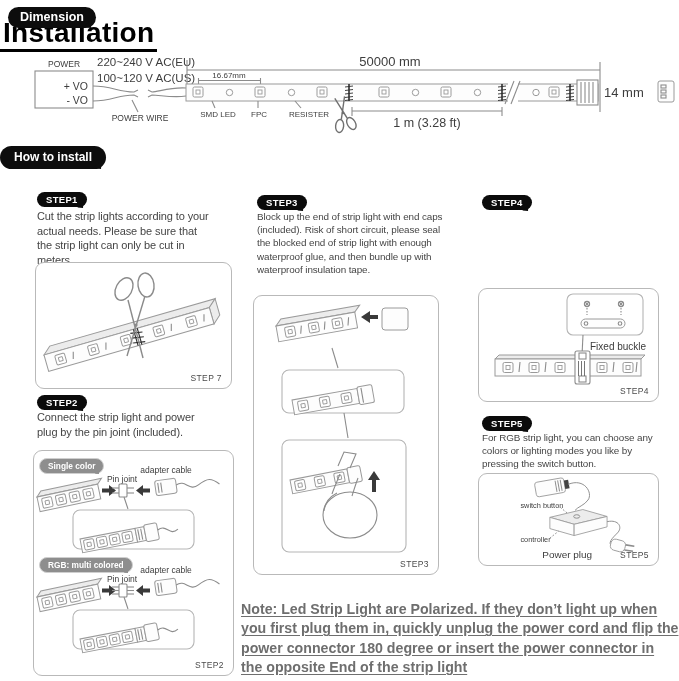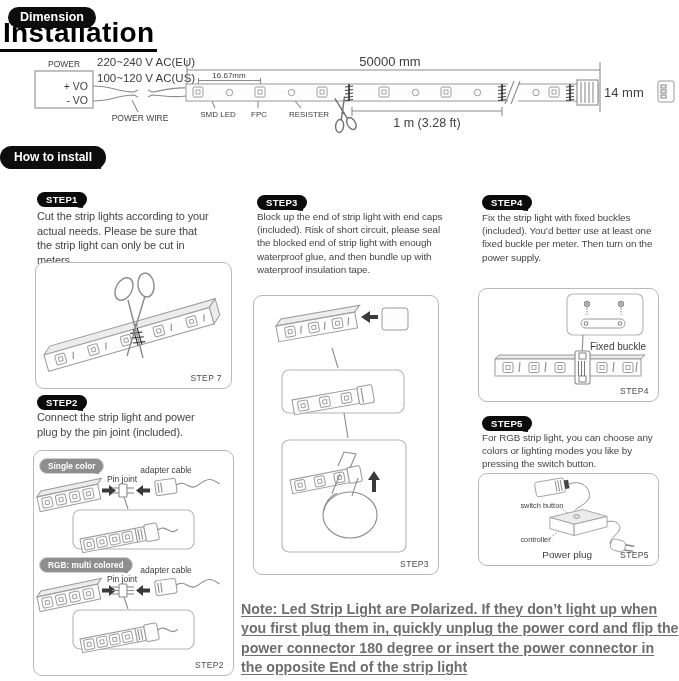--- a/index.html
+++ b/index.html
@@ -342,21 +342,20 @@
         <path class="ln" d="M104,182 C101,190 100,194 98,200"></path>
         <ellipse cx="96" cy="219" rx="27" ry="23" class="ln"></ellipse>
         <path class="ln" d="M70,215 a27,23 0 0 1 13,-18"></path>
         <polygon class="ar" points="118,196 118,184 114,184 120,175 126,184 122,184 122,196"></polygon>
       </g>
     </svg>
     <span class="fig-label">STEP3</span>
   </div>
 
   <div class="step-badge" style="left:482px;top:195px">STEP4</div>
-  <div class="step-text" style="left:482px;top:211px;width:186px">Fix the strip light with fixed buckles (included). You’d better use at least one fixed buckle per meter. Then turn on the power supply.</div>
   <div class="fig" style="left:478px;top:288px;width:181px;height:114px">
     <svg viewBox="0 0 179 112">
       <rect x="88" y="5" width="76" height="41" rx="6" fill="none" stroke="#b5b5b5" stroke-width="1.1"></rect>
       <g>
         <g class="ln">
           <circle cx="108" cy="15" r="2.6"></circle>
           <line x1="106.2" y1="13.2" x2="109.8" y2="16.8"></line>
           <line x1="106.2" y1="16.8" x2="109.8" y2="13.2"></line>
           <line x1="108" y1="19" x2="108" y2="26" stroke-dasharray="1.5 1.5"></line>
           <circle cx="142" cy="15" r="2.6"></circle>

